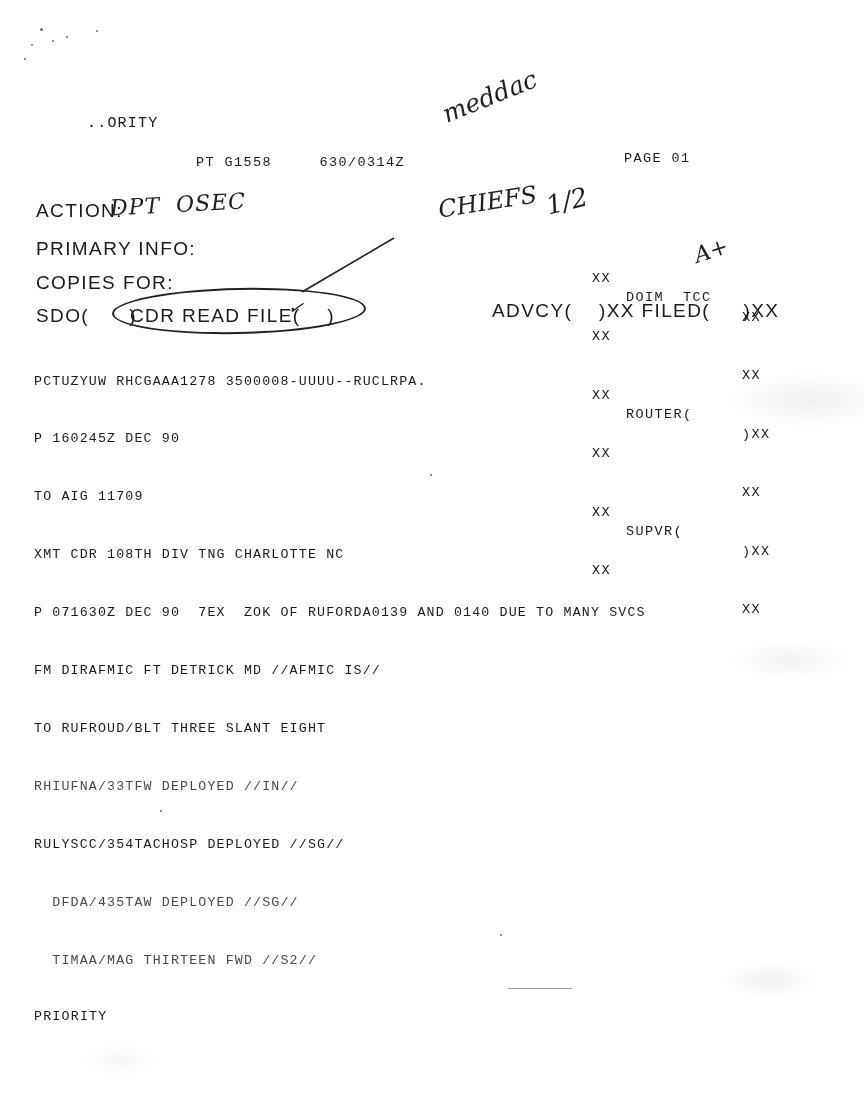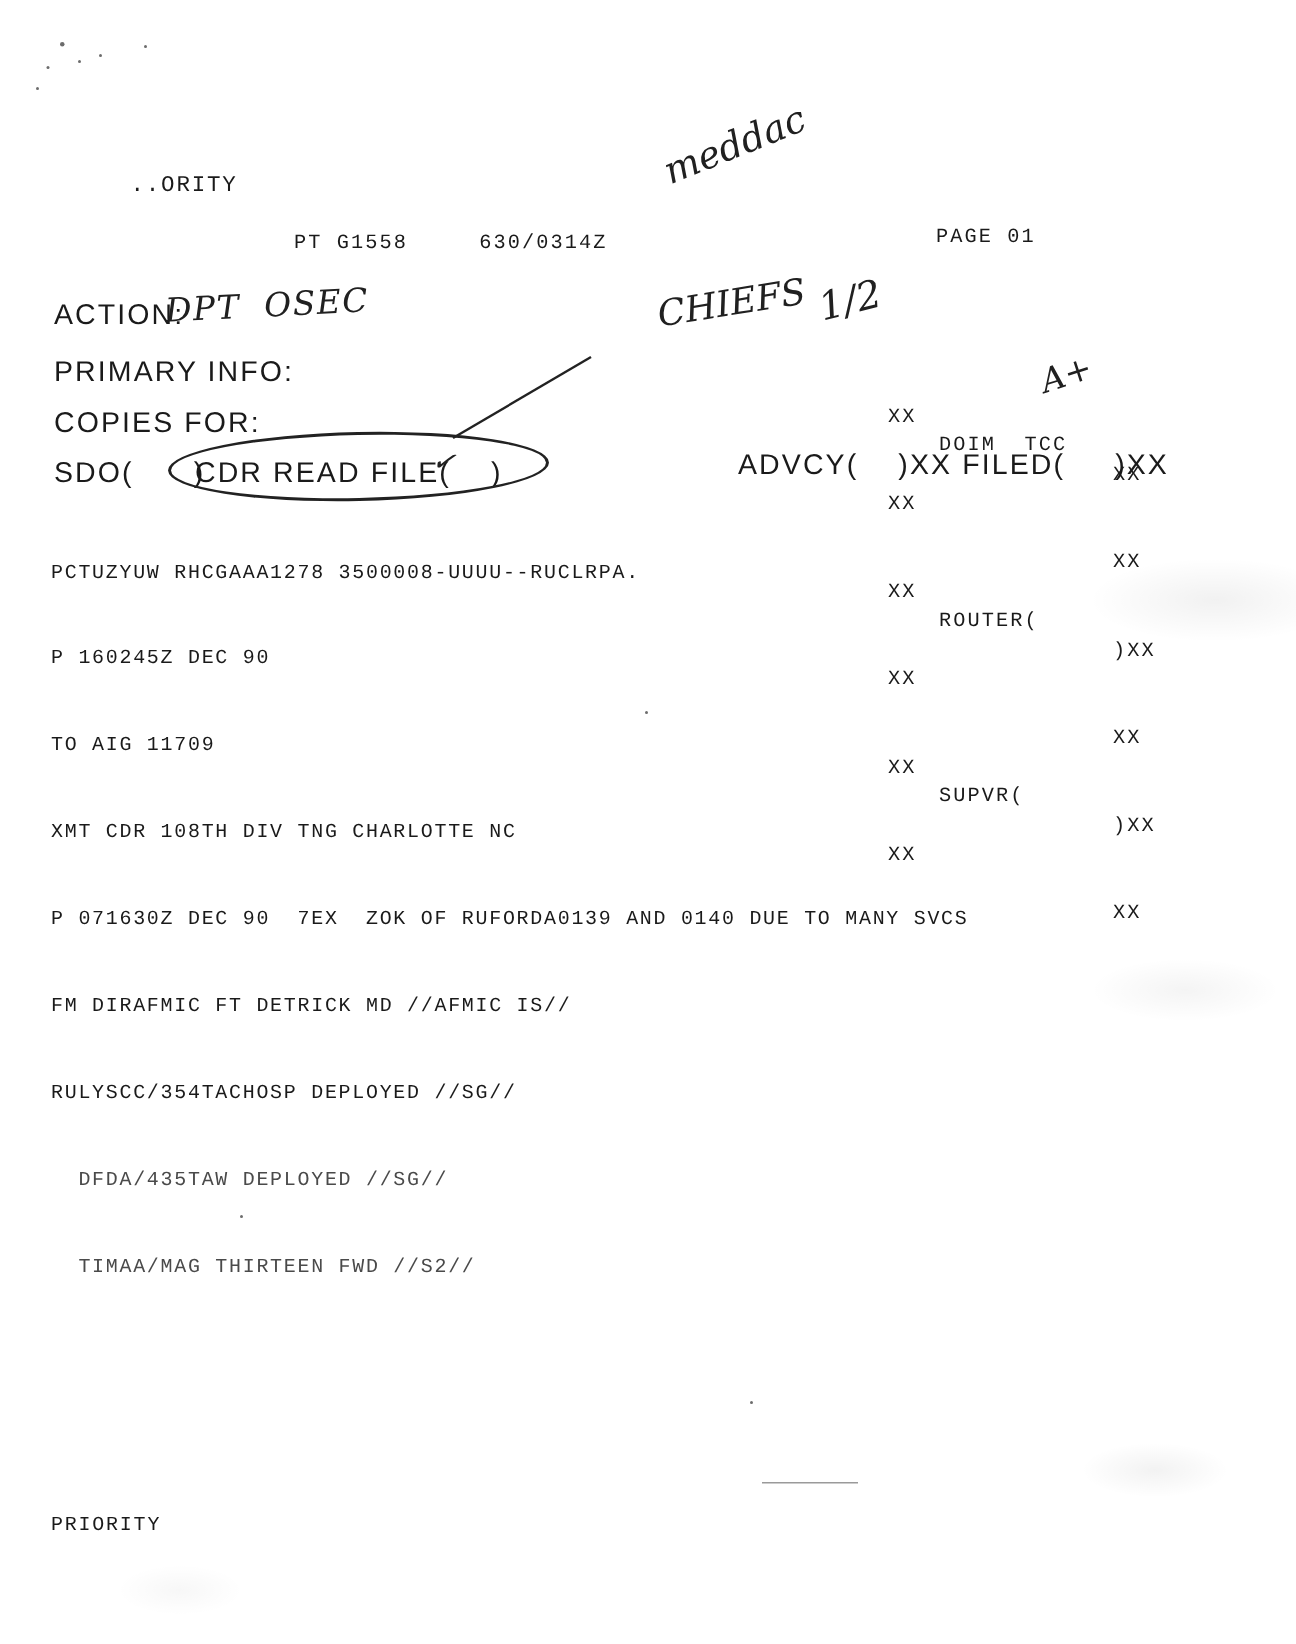--- a/index.html
+++ b/index.html
@@ -240,20 +240,22 @@
     </div>
   </div>
 
   <div class="body-text mono">
     <div>PCTUZYUW RHCGAAA1278 3500008-UUUU--RUCLRPA.</div>
     <div>P 160245Z DEC 90</div>
     <div>TO AIG 11709</div>
     <div>XMT CDR 108TH DIV TNG CHARLOTTE NC</div>
     <div>P 071630Z DEC 90  7EX  ZOK OF RUFORDA0139 AND 0140 DUE TO MANY SVCS</div>
     <div>FM DIRAFMIC FT DETRICK MD //AFMIC IS//</div>
+    <div>TO RUFROUD/BLT THREE SLANT EIGHT</div>
+    <div class="fade">RHIUFNA/33TFW DEPLOYED //IN//</div>
     <div>RULYSCC/354TACHOSP DEPLOYED //SG//</div>
     <div class="fade">  DFDA/435TAW DEPLOYED //SG//</div>
     <div class="fade">  TIMAA/MAG THIRTEEN FWD //S2//</div>
     
     
     
     
     
     
     

